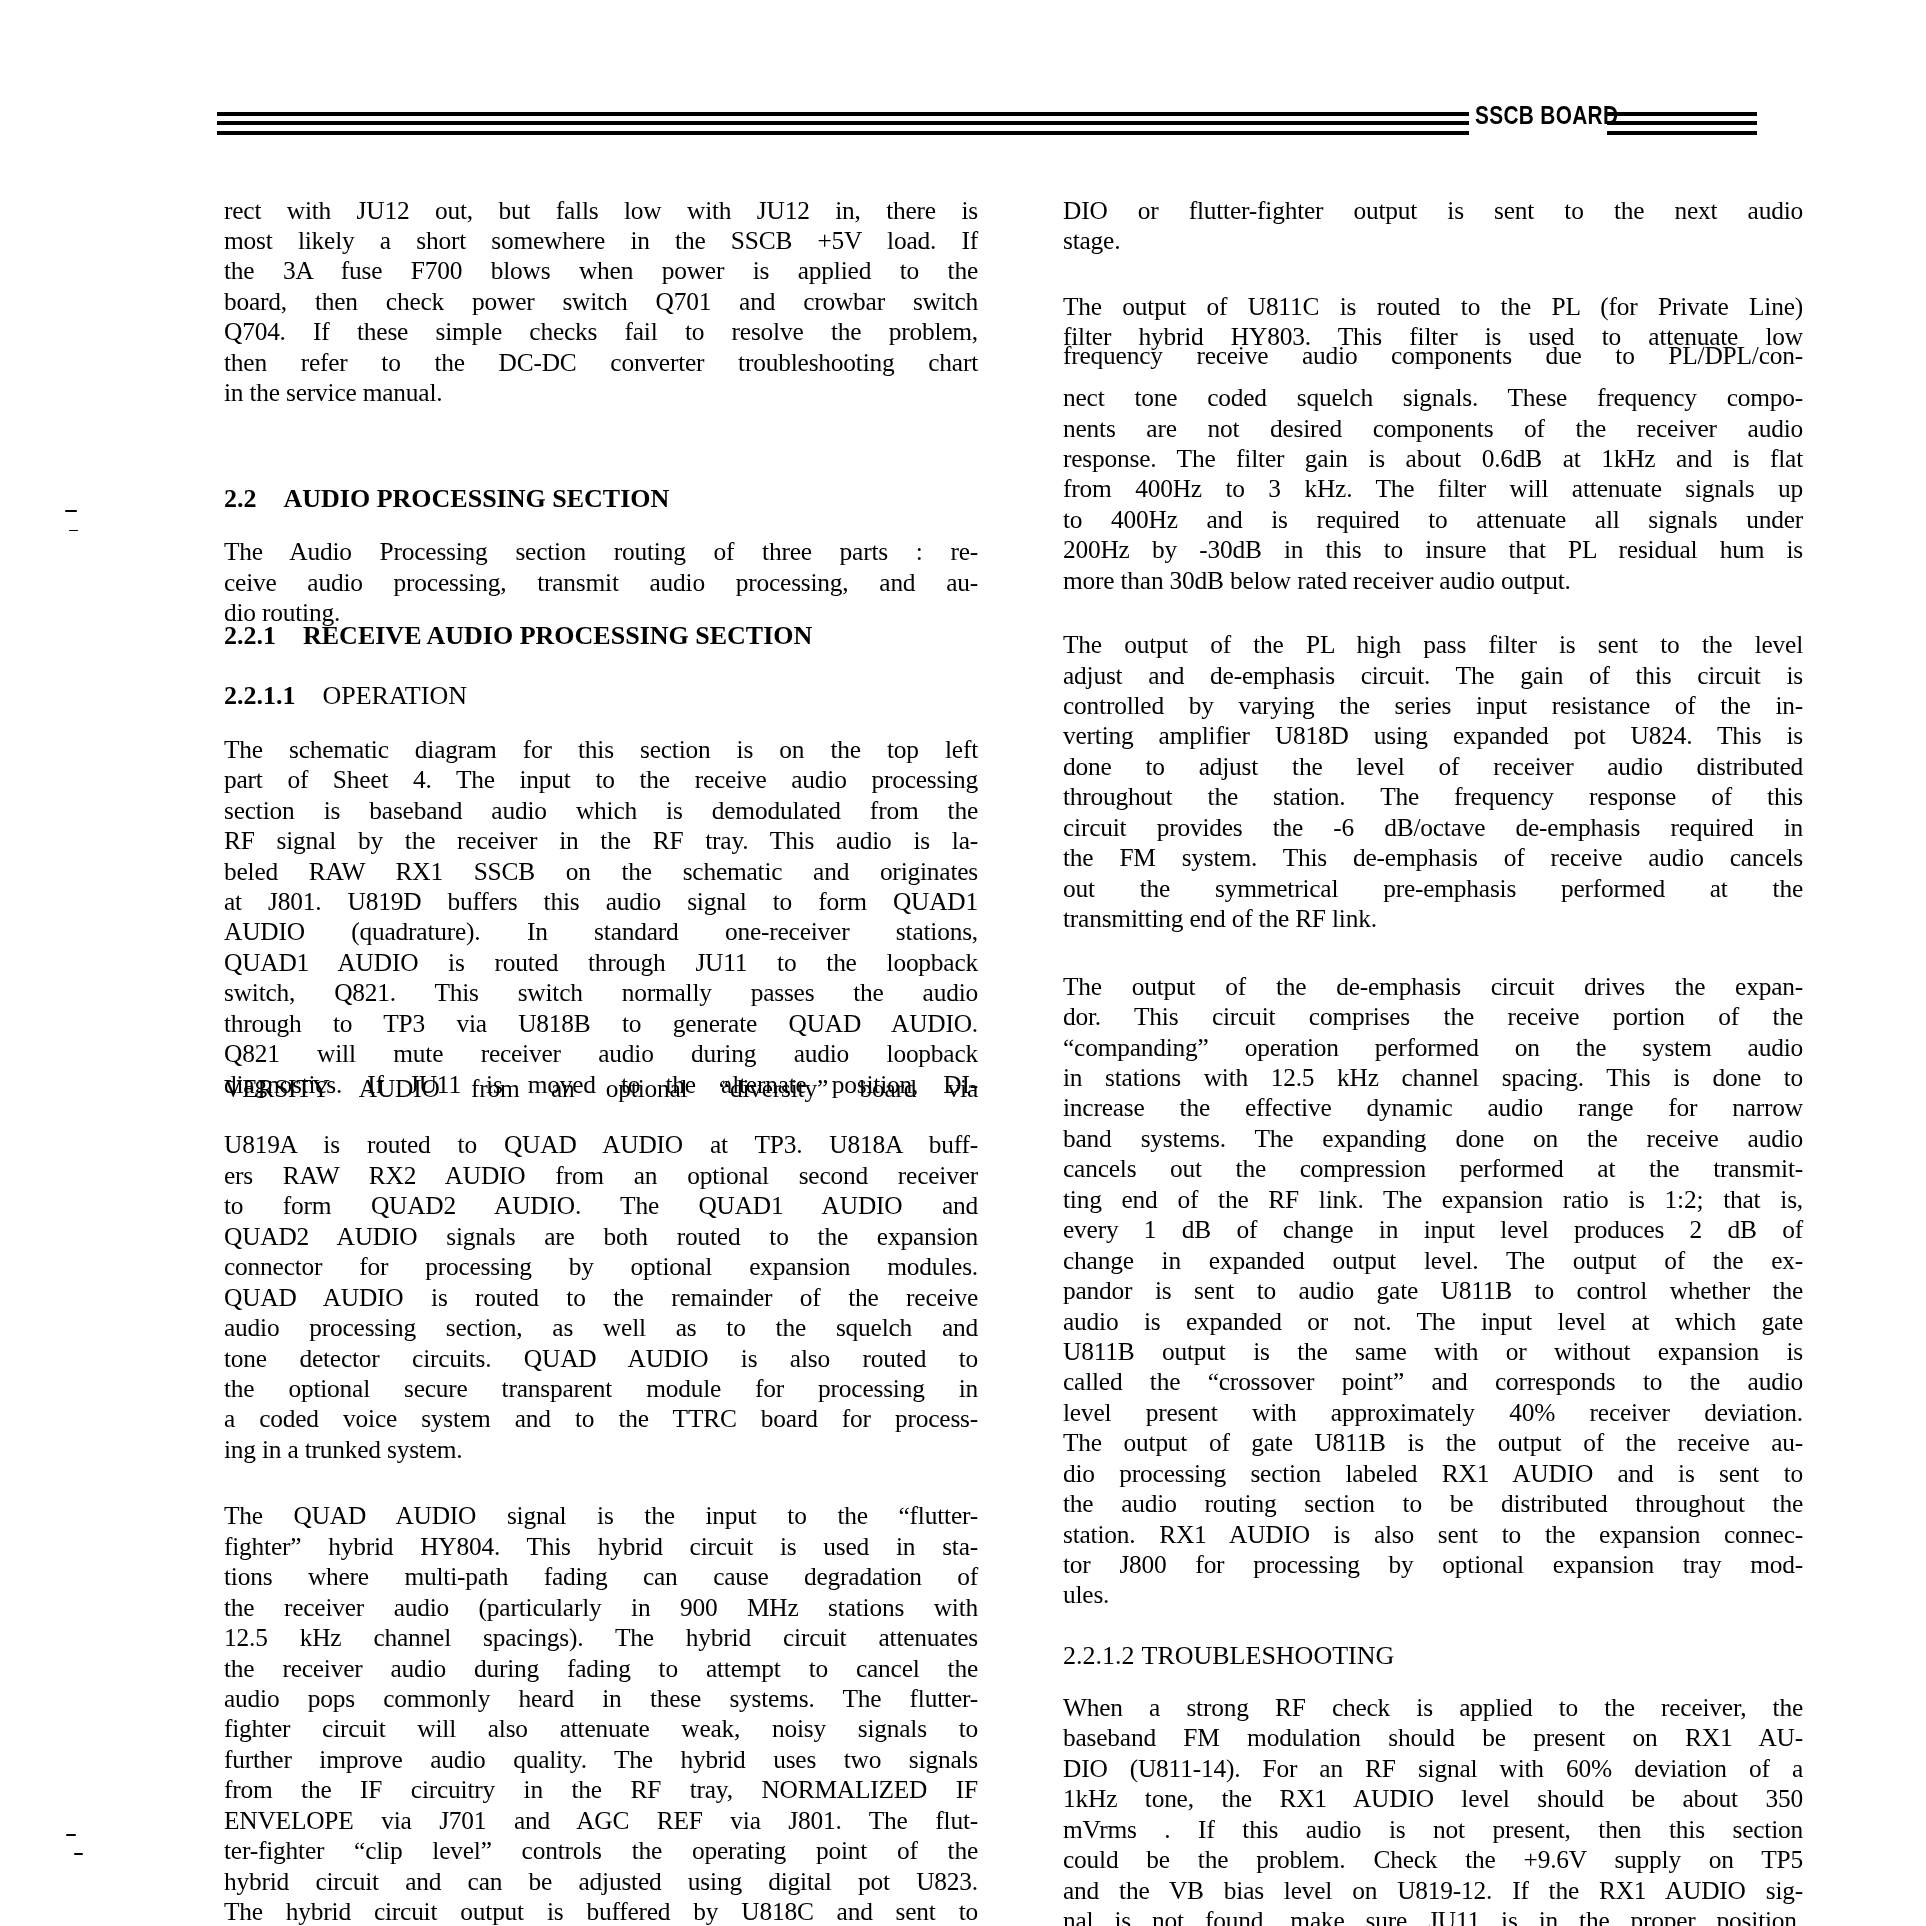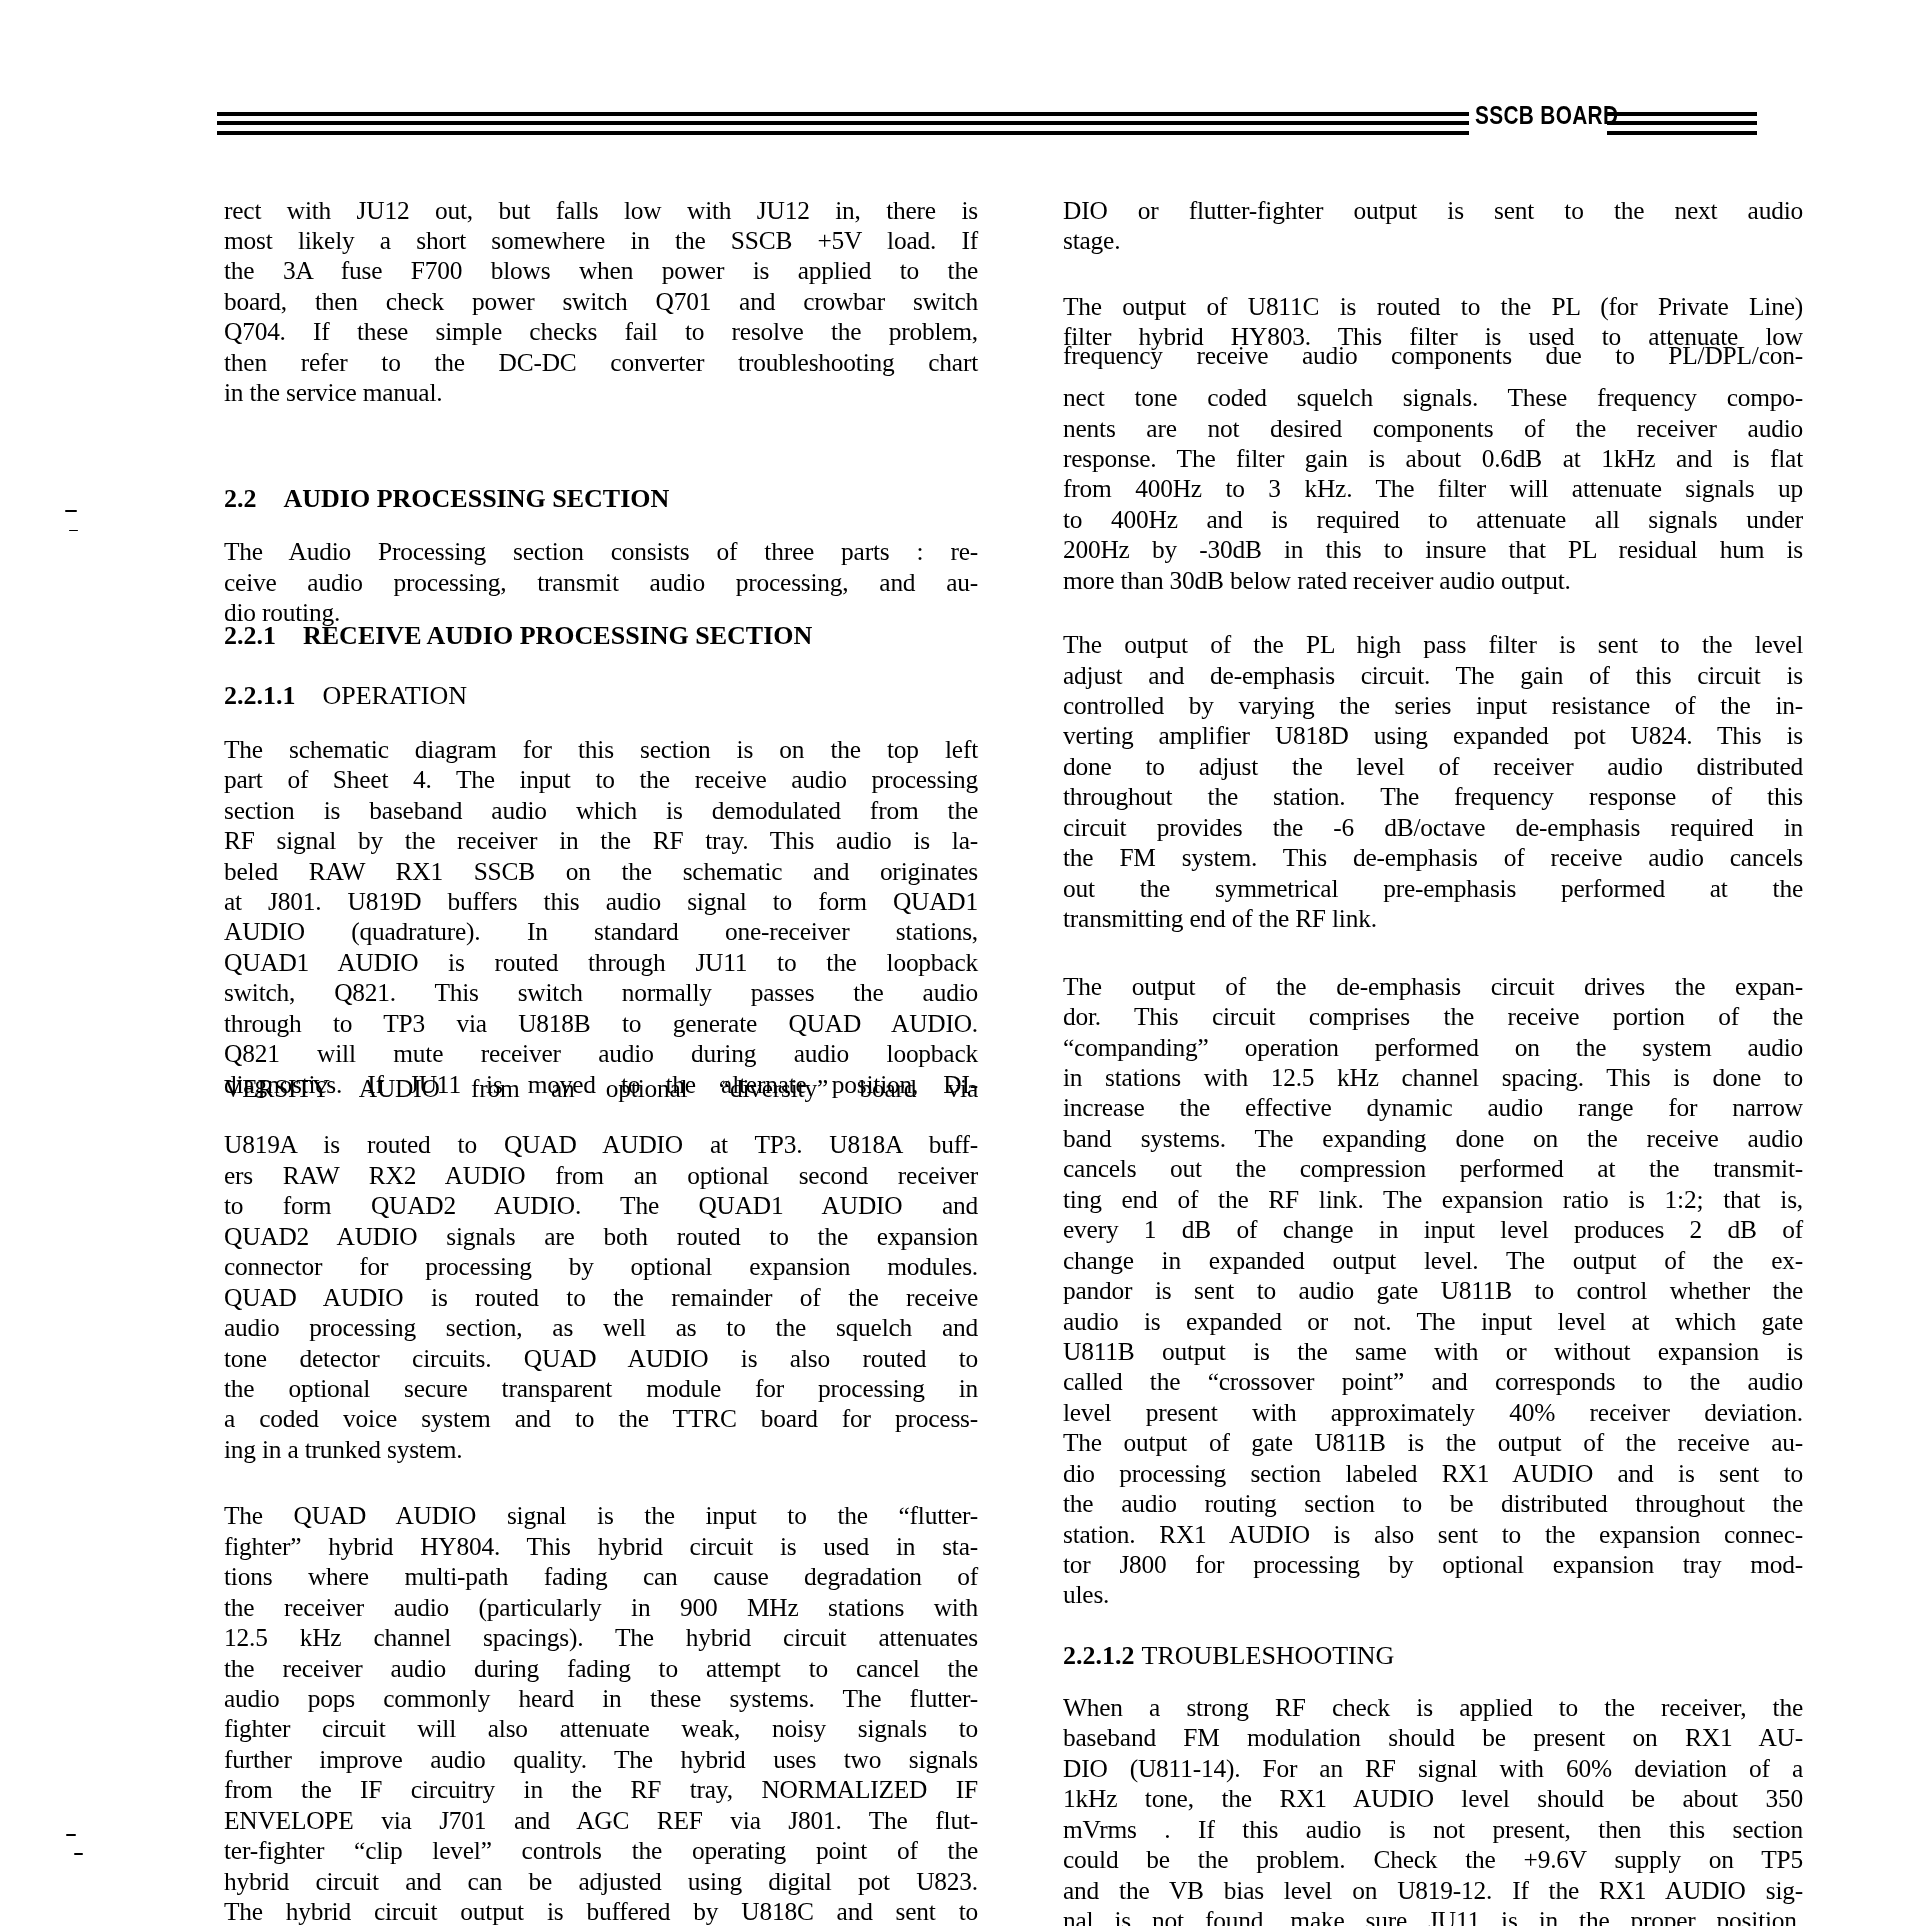--- a/index.html
+++ b/index.html
@@ -65,21 +65,21 @@
       <div class="ln" style="top:316px">Q704. If these simple checks fail to resolve the problem,</div>
       <div class="ln" style="top:347px">then refer to the DC-DC converter troubleshooting chart</div>
       <div class="ln last" style="top:377px">in the service manual.</div>
     </div>
 
     <div class="h bold" style="top:483px">
       <span class="num">2.2</span><span class="gap"></span><span>AUDIO PROCESSING SECTION</span>
     </div>
 
     <div>
-      <div class="ln" style="top:536px">The Audio Processing section consists of three parts : re-</div>
+      <div class="ln" style="top:536px">The Audio Processing section routing of three parts : re-</div>
       <div class="ln" style="top:567px">ceive audio processing, transmit audio processing, and au-</div>
       <div class="ln last" style="top:597px">dio routing.</div>
     </div>
 
     <div class="h bold" style="top:618px; top:617px;"></div>
 
     <div class="h bold" style="top:619px">
     </div>
   </div>
 
@@ -197,21 +197,21 @@
       <div class="ln" style="top:1397px">level present with approximately 40% receiver deviation.</div>
       <div class="ln" style="top:1427px">The output of gate U811B is the output of the receive au-</div>
       <div class="ln" style="top:1458px">dio processing section labeled RX1 AUDIO and is sent to</div>
       <div class="ln" style="top:1488px">the audio routing section to be distributed throughout the</div>
       <div class="ln" style="top:1519px">station. RX1 AUDIO is also sent to the expansion connec-</div>
       <div class="ln" style="top:1549px">tor J800 for processing by optional expansion tray mod-</div>
       <div class="ln last" style="top:1579px">ules.</div>
     </div>
 
     <div class="h" style="top:1640px">
-      <span class="num" style="font-weight:bold">2.2.1.2</span><span style="display:inline-block;width:7px"></span><span>TROUBLESHOOTING</span>
+      <span class="num" style="font-weight:normal">2.2.1.2</span><span style="display:inline-block;width:7px"></span><span>TROUBLESHOOTING</span>
     </div>
 
     <div>
       <div class="ln" style="top:1692px">When a strong RF check is applied to the receiver, the</div>
       <div class="ln" style="top:1722px">baseband FM modulation should be present on RX1 AU-</div>
       <div class="ln" style="top:1753px">DIO (U811-14). For an RF signal with 60% deviation of a</div>
       <div class="ln" style="top:1783px">1kHz tone, the RX1 AUDIO level should be about 350</div>
       <div class="ln" style="top:1814px">mVrms . If this audio is not present, then this section</div>
       <div class="ln" style="top:1844px">could be the problem. Check the +9.6V supply on TP5</div>
       <div class="ln" style="top:1875px">and the VB bias level on U819-12. If the RX1 AUDIO sig-</div>

